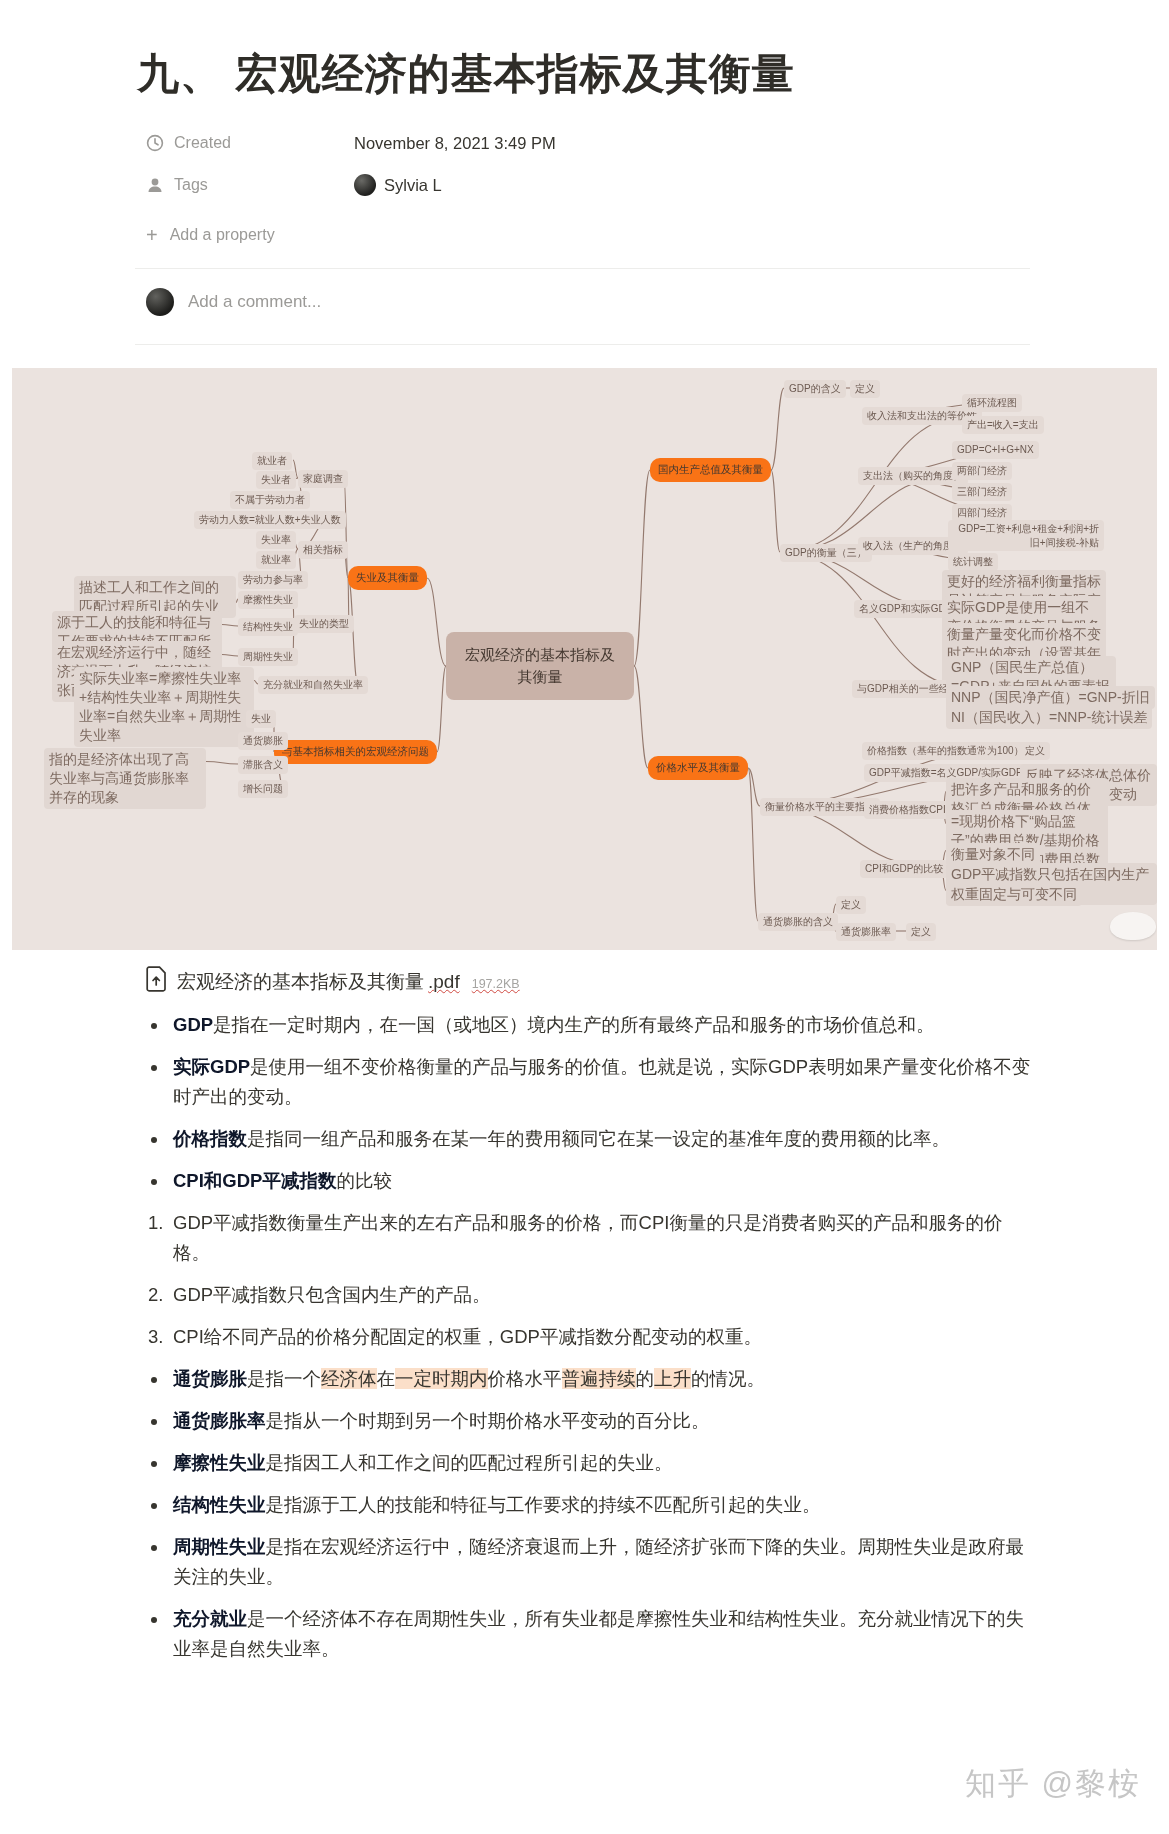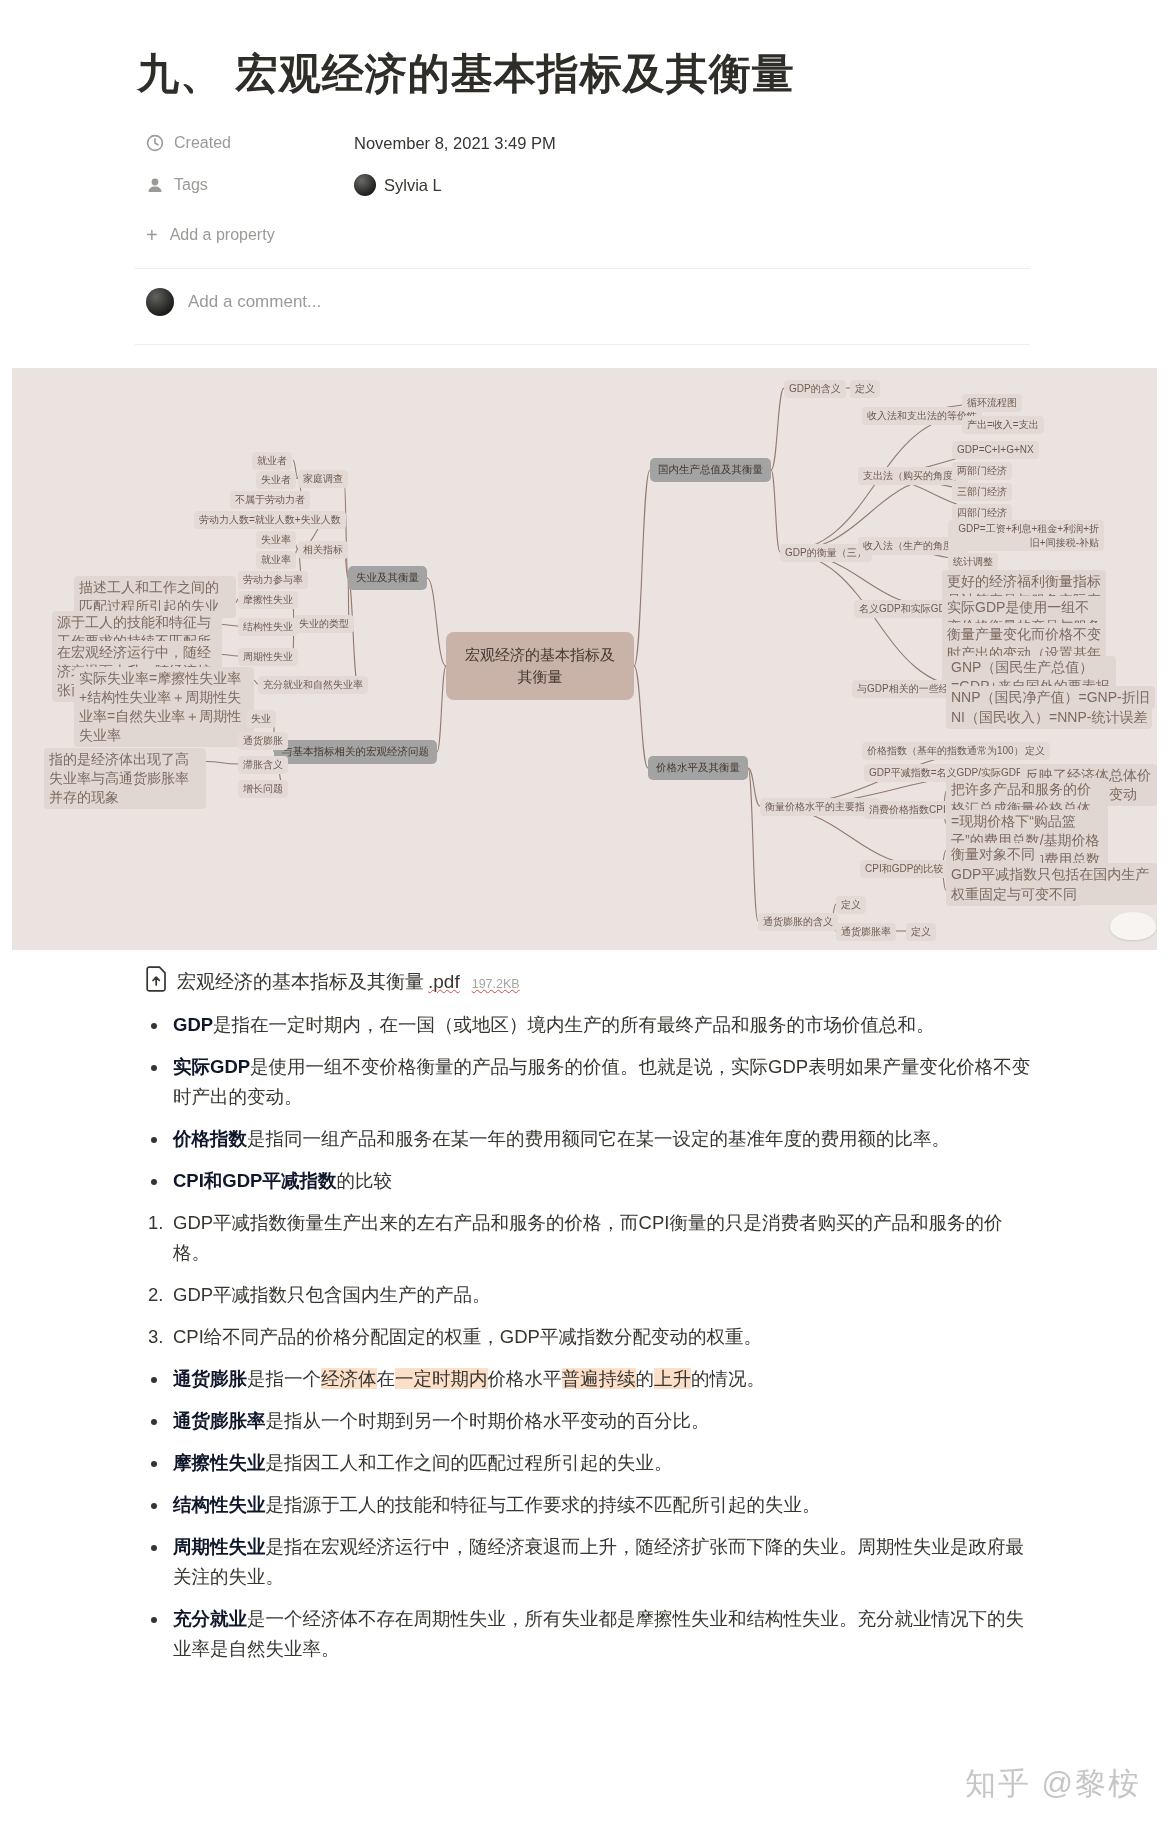--- a/index.html
+++ b/index.html
@@ -25,21 +25,21 @@
   .comment-ph { color:#9b9a97; font-size:17px; }
 
   
   #mindmap { position:absolute; left:12px; top:368px; width:1145px; height:582px;
     background:#ebe3df; overflow:hidden; }
   #mm-svg { position:absolute; left:0; top:0; }
   .mm-node { position:absolute; z-index:2; }
   .mm-root { background:#c9b2a8; color:#443830; border-radius:8px; font-size:15px;
     width:188px; min-height:68px; display:flex; align-items:center; justify-content:center;
     text-align:center; padding:8px 12px; line-height:1.5; }
-  .mm-branch { background:#a3a3a3; color:#443830; border-radius:5px; font-size:10.5px;
+  .mm-branch { background:#f97316; color:#443830; border-radius:10px; font-size:10.5px;
     padding:5px 8px; white-space:nowrap; }
   .mm-leaf { background:#e4dad5; color:#6c5a51; border-radius:4px; font-size:10px;
     padding:2px 5px; white-space:nowrap; line-height:1.35;text-align:right; }
   .mm-desc { background:#e1d7d2; color:#7d6a60; border-radius:4px; font-size:14px;
     padding:2px 5px; line-height:1.35; }
   .mm-wrap { white-space:normal !important; }
   .mascot { position:absolute; left:1098px; top:544px; width:46px; height:28px;
     background:#f7f4f2; border-radius:50% 50% 45% 45%; box-shadow:0 1px 2px rgba(0,0,0,.12); z-index:3; }
 
   

